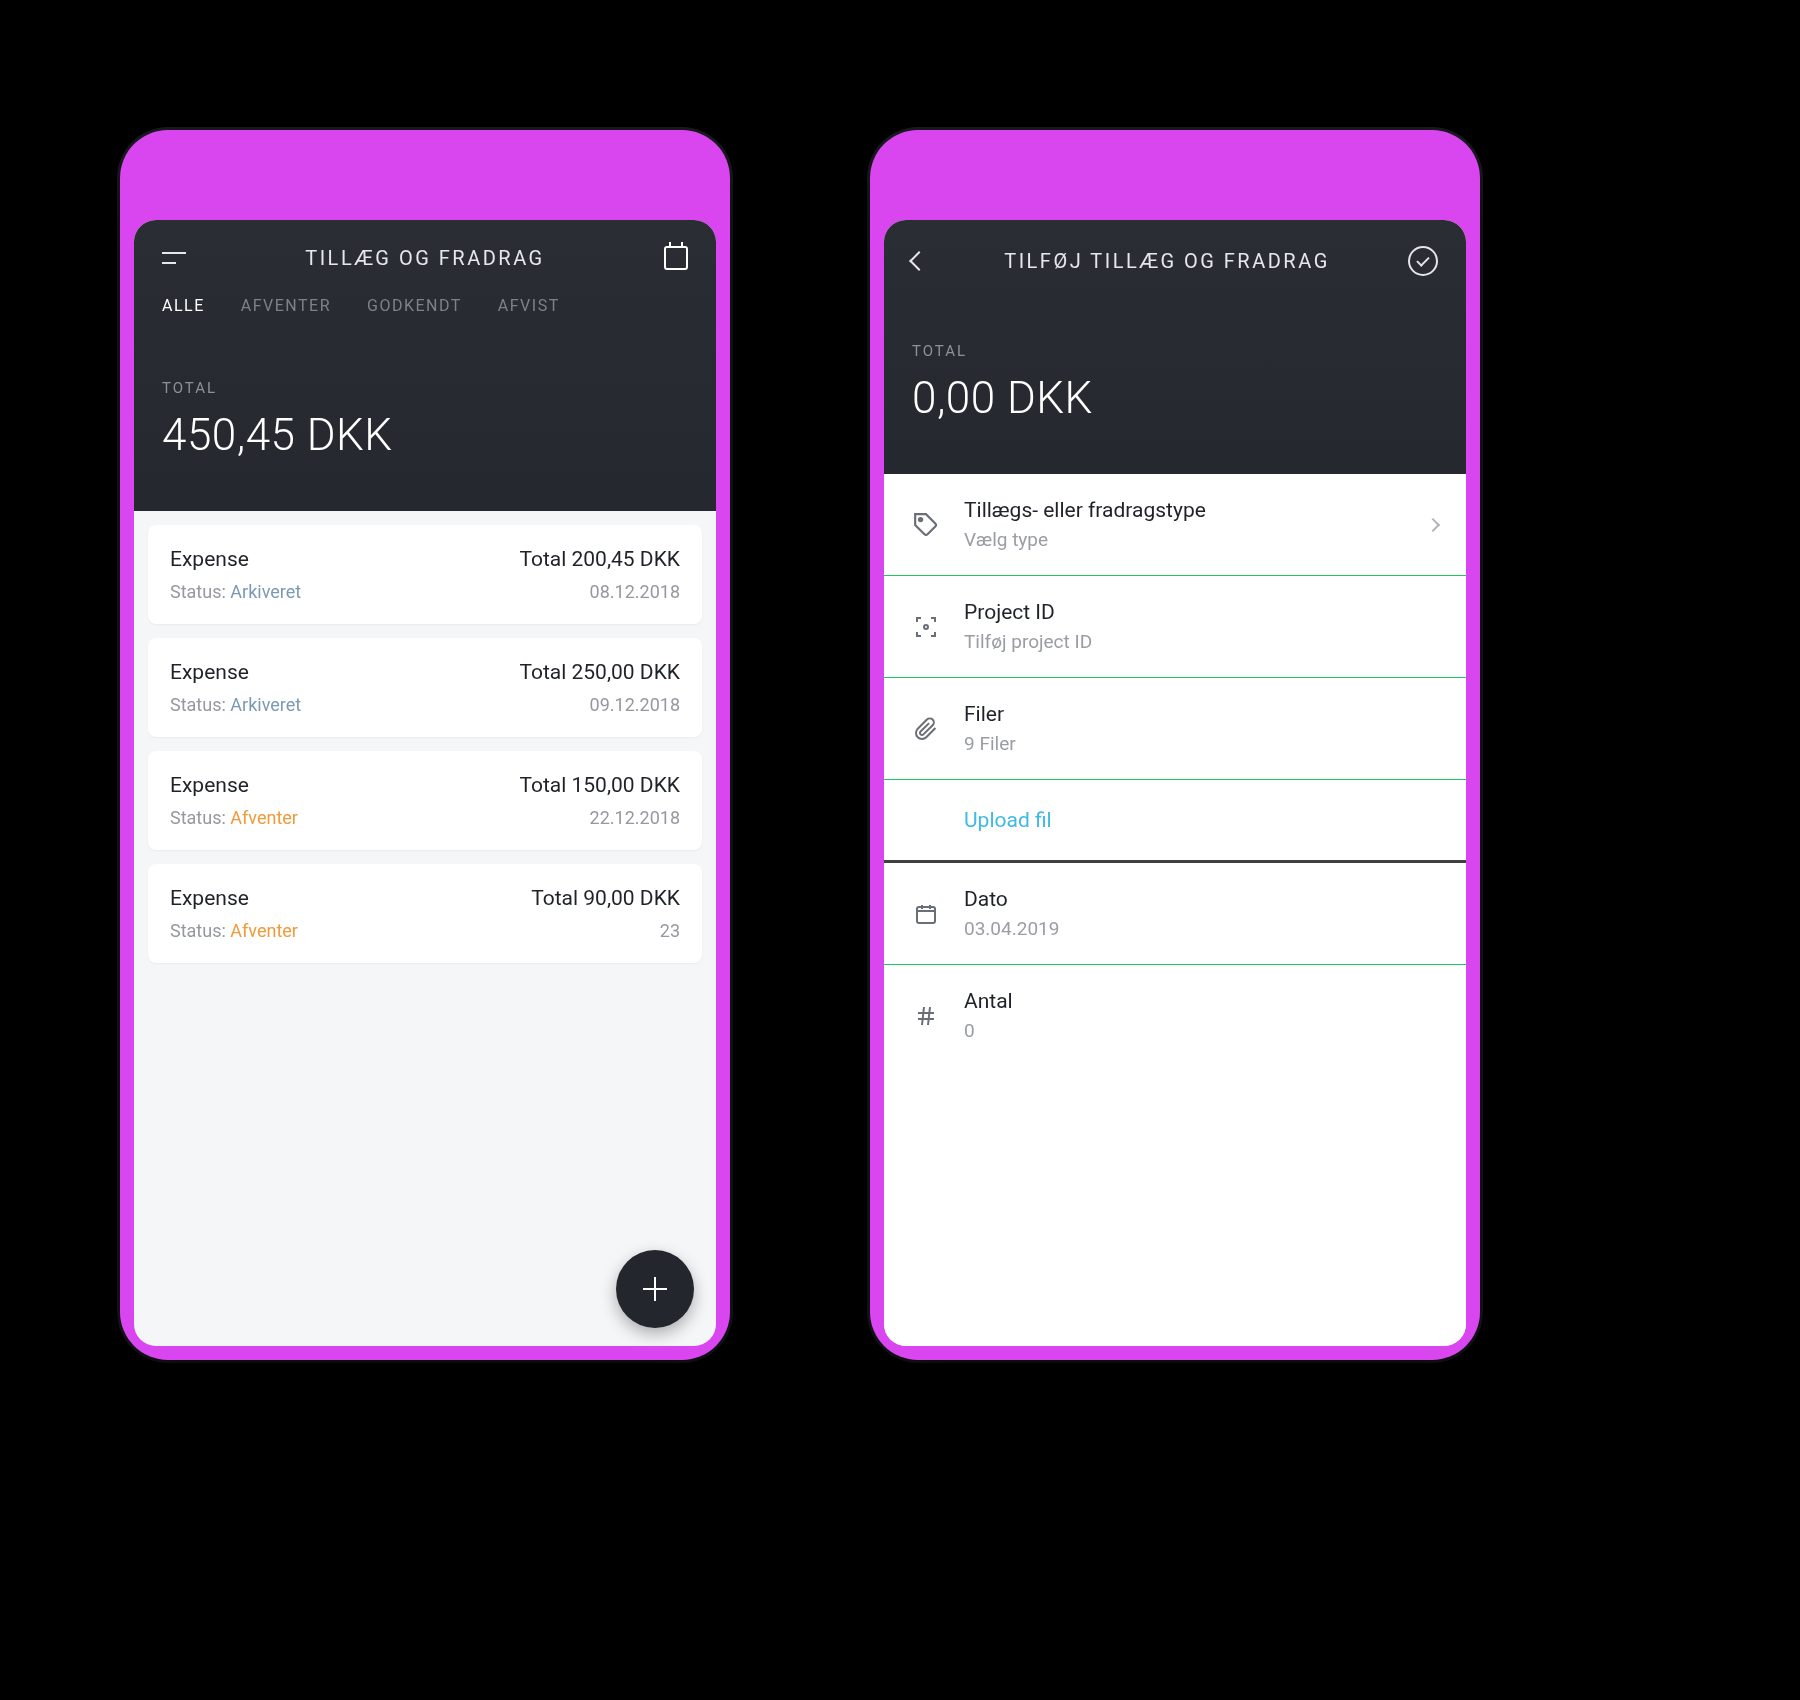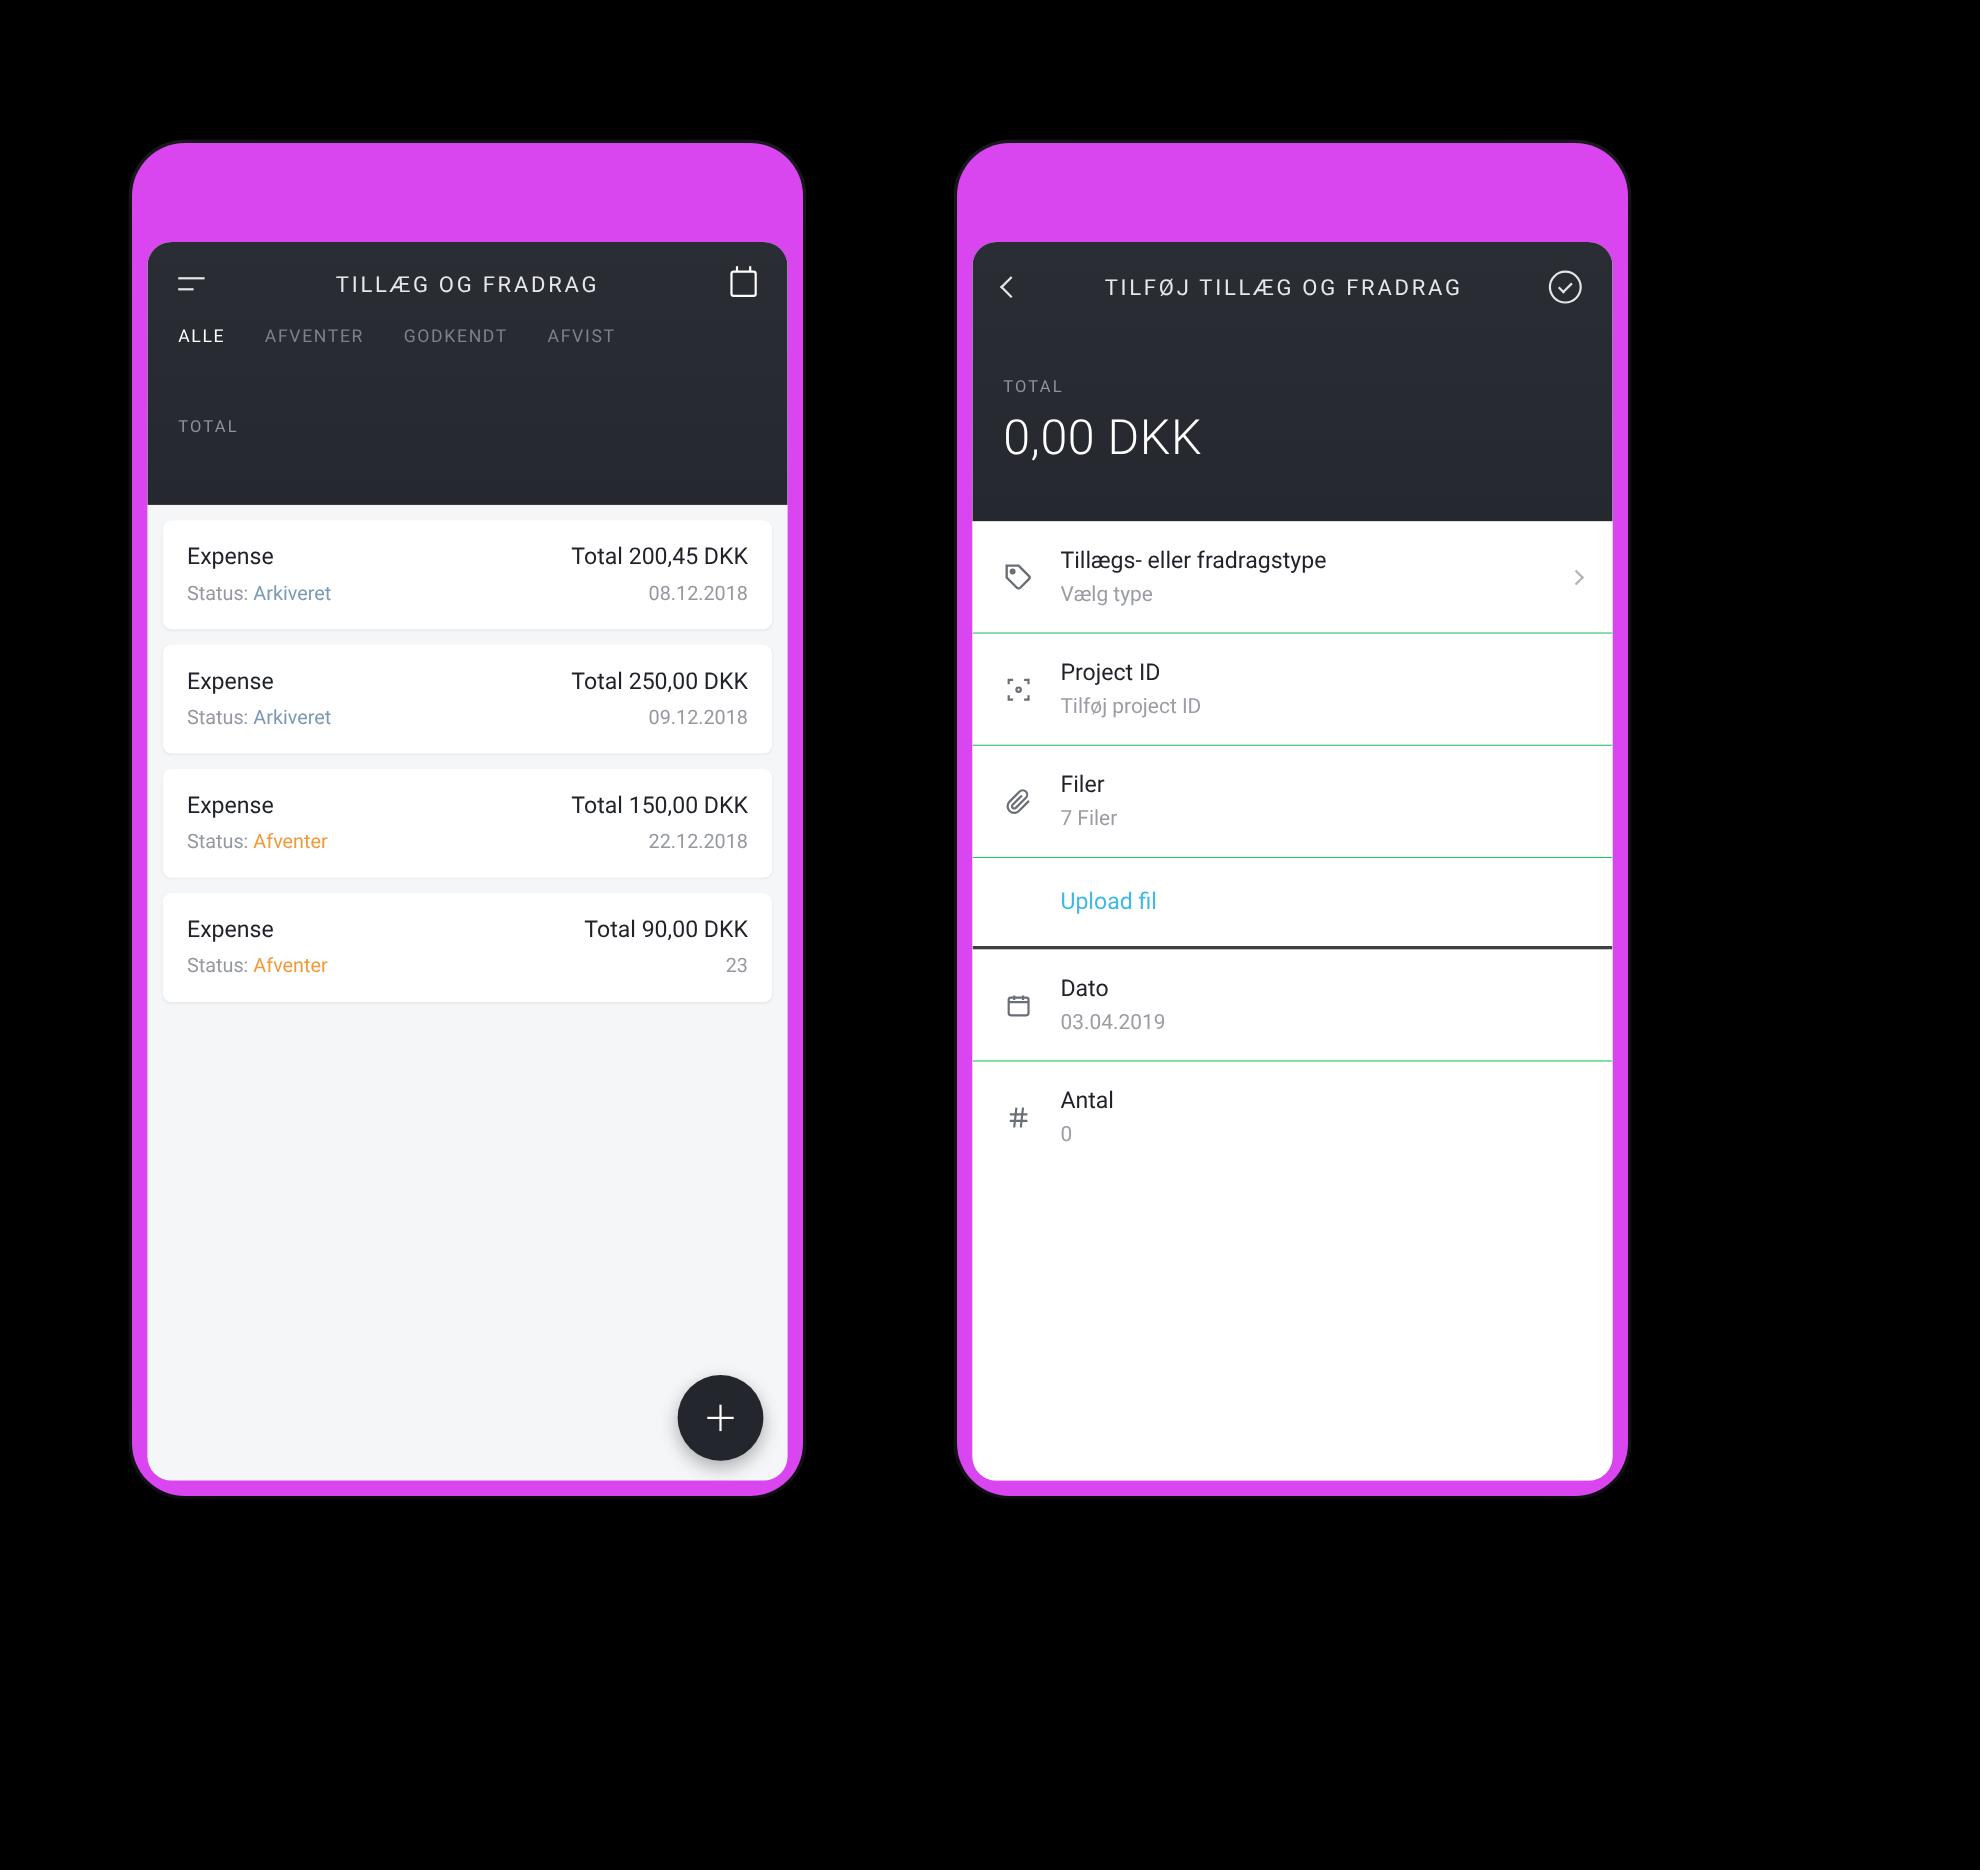--- a/index.html
+++ b/index.html
@@ -241,20 +241,21 @@
           <div class="calendar-icon"></div>
         </div>
         <div class="tabs">
           <div class="tab active">ALLE</div>
           <div class="tab">AFVENTER</div>
           <div class="tab">GODKENDT</div>
           <div class="tab">AFVIST</div>
         </div>
         <div class="total-section">
           <div class="total-label">TOTAL</div>
+          <div class="total-amount">450,45 DKK</div>
         </div>
       </div>
       <div class="list-area">
 
         <div class="expense-card">
           <div class="card-row">
             <div class="card-title">Expense</div>
             <div class="card-total">Total 200,45 DKK</div>
           </div>
           <div class="card-sub-row">
@@ -341,21 +342,21 @@
           </div>
         </div>
         <div class="form-row">
           <div class="form-icon">
             <svg width="24" height="26" viewBox="0 0 24 24" fill="none" stroke="#6a6e77" stroke-width="2">
                 <path d="M21.44 11.05l-9.19 9.19a6 6 0 01-8.49-8.49l9.19-9.19a4 4 0 015.66 5.66l-9.2 9.19a2 2 0 01-2.83-2.83l8.49-8.48"></path>
               </svg>
           </div>
           <div class="form-text">
             <div class="form-title">Filer</div>
-            <div class="form-sub">7 Filer</div>
+            <div class="form-sub">9 Filer</div>
           </div>
         </div>
         <div class="upload-link-row">
           <span class="upload-link">Upload fil</span>
         </div>
         <div class="form-row">
           <div class="form-icon">
             <svg width="24" height="24" viewBox="0 0 24 24" fill="none" stroke="#6a6e77" stroke-width="2">
                 <rect x="3" y="5" width="18" height="16" rx="2"></rect>
                 <path d="M3 9h18M8 3v4M16 3v4"></path>

